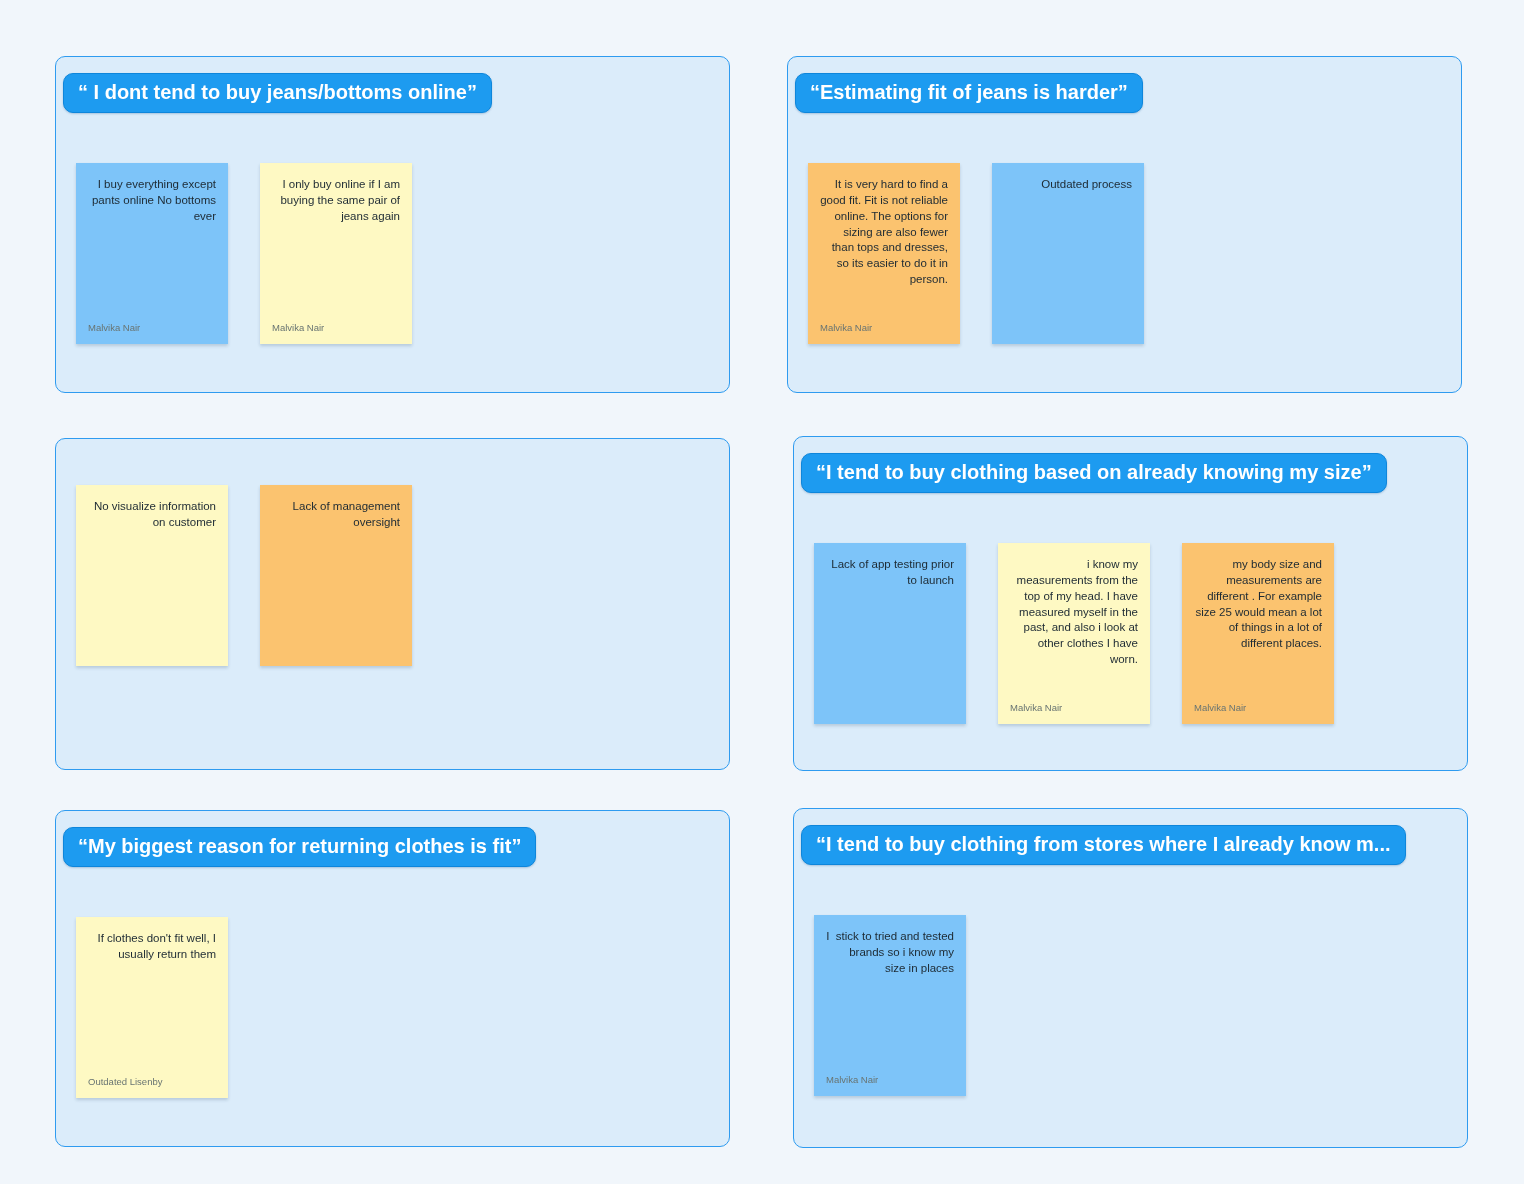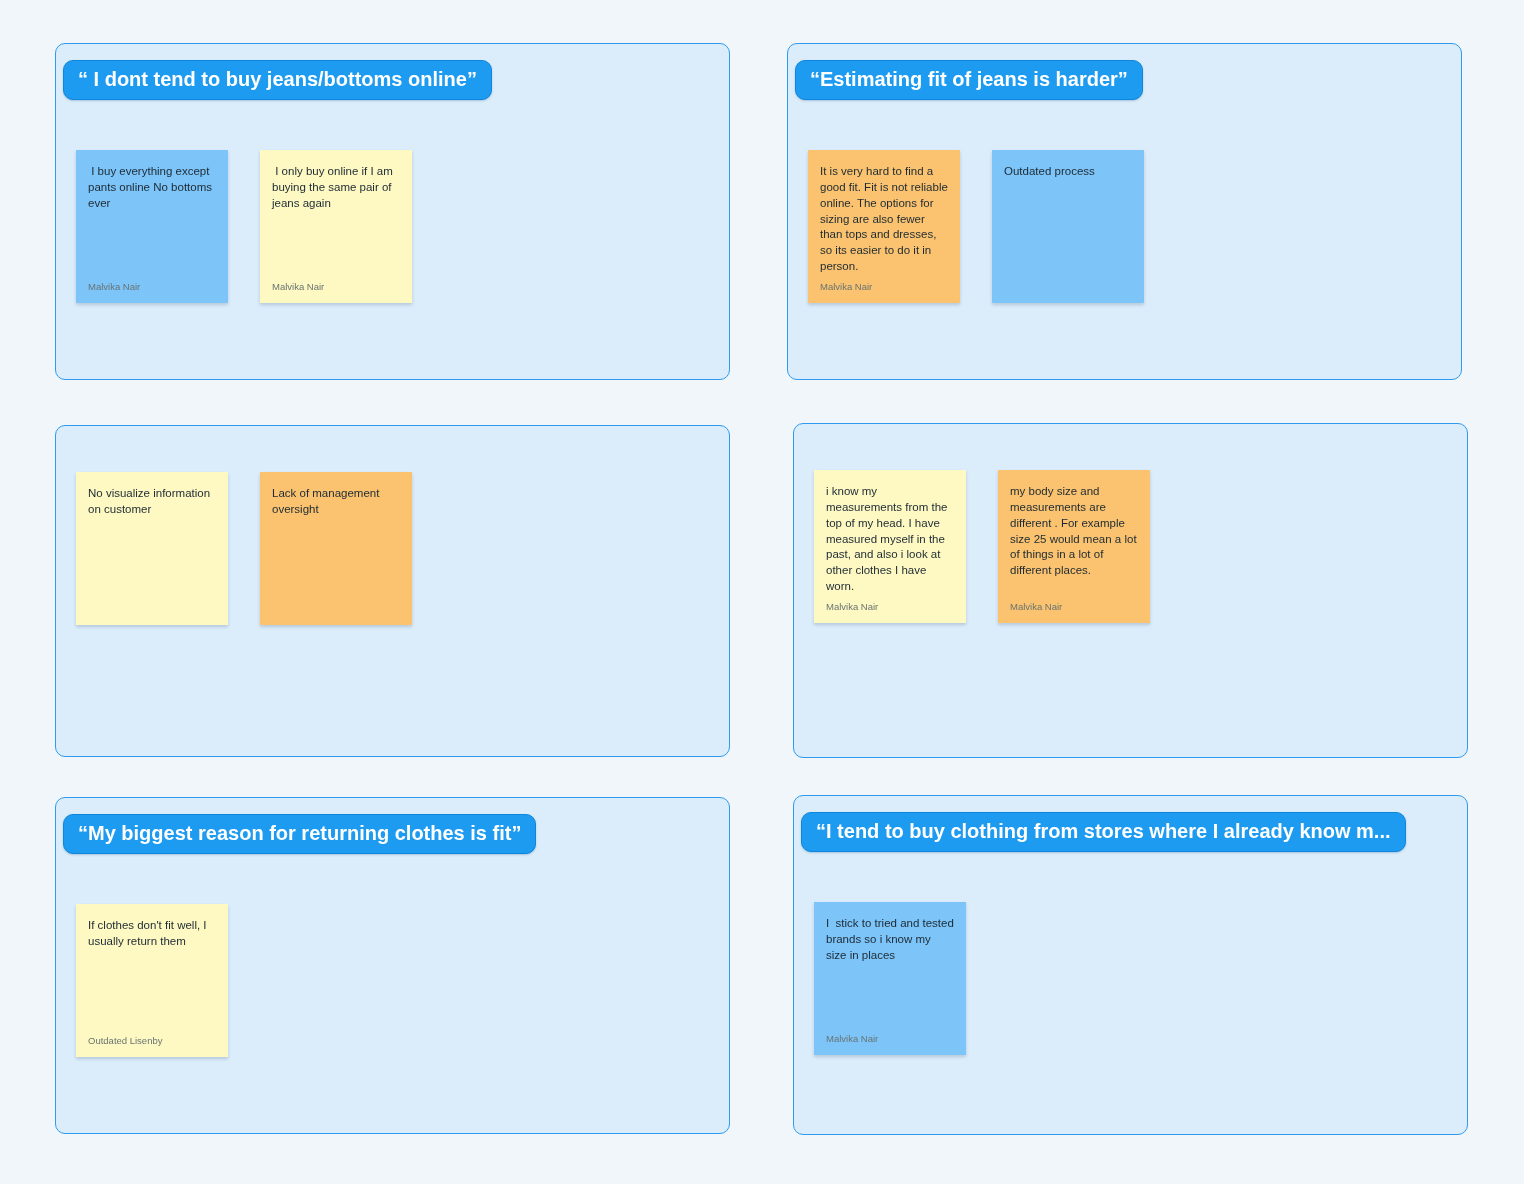--- a/index.html
+++ b/index.html
@@ -7,20 +7,21 @@
     width:1524px;height:1184px;position:relative;overflow:hidden;
     background:#F1F6FB;
     font-family:"Liberation Sans",sans-serif;
   }
   .section{
     position:absolute;
     background:#DBECFA;
     border:1.5px solid #2E9BF0;
     border-radius:10px;
     box-sizing:border-box;
+    margin-top:13px;
   }
   .s1{left:55px;top:43px;width:675px;height:337px}
   .s2{left:787px;top:43px;width:675px;height:337px}
   .s3{left:55px;top:425px;width:675px;height:332px}
   .s4{left:793px;top:423px;width:675px;height:335px}
   .s5{left:55px;top:797px;width:675px;height:337px}
   .s6{left:793px;top:795px;width:675px;height:340px}
   .pill{
     display:inline-block;
     margin:16px 0 0 7px;
@@ -37,24 +38,25 @@
     overflow:hidden;
     box-shadow:0 1px 2px rgba(10,80,140,0.25);
   }
   .notes{
     display:flex;
     gap:32px;
     margin:46px 0 0 20px;
   }
   .note{
     position:relative;
-    width:152px;height:153px;
+    width:152px;height:181px;
     padding:14px 12px;
     box-sizing:border-box;
     box-shadow:0 2px 3px rgba(50,80,110,0.22);
+    text-align:right;
   }
   .note[data-color="blue"]{background:#7DC4F9}
   .note[data-color="green"]{background:#fef9c3}
   .note[data-color="orange"]{background:#FBC36F}
   .note-text{
     font-size:11.5px;
     line-height:1.38;
     color:#1D2A33;
     white-space:pre-wrap;
   }
@@ -103,21 +105,26 @@
       <div class="note-author"></div>
     </div>
     <div class="note" data-color="orange">
       <div class="note-text">Lack of management oversight</div>
       <div class="note-author"></div>
     </div>
   </div>
 </div>
 
 <div class="section s4">
+  <div class="pill">“I tend to buy clothing based on already knowing my size”</div>
   <div class="notes">
+    <div class="note" data-color="blue">
+      <div class="note-text">Lack of app testing prior to launch</div>
+      <div class="note-author"></div>
+    </div>
     <div class="note" data-color="green">
       <div class="note-text">i know my measurements from the top of my head. I have measured myself in the past, and also i look at other clothes I have worn.</div>
       <div class="note-author">Malvika Nair</div>
     </div>
     <div class="note" data-color="orange">
       <div class="note-text">my body size and measurements are different . For example size 25 would mean a lot of things in a lot of different places.</div>
       <div class="note-author">Malvika Nair</div>
     </div>
   </div>
 </div>

